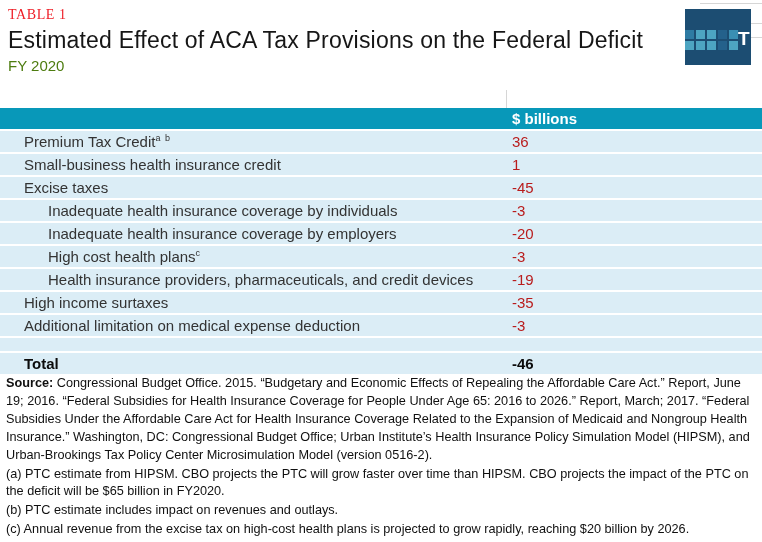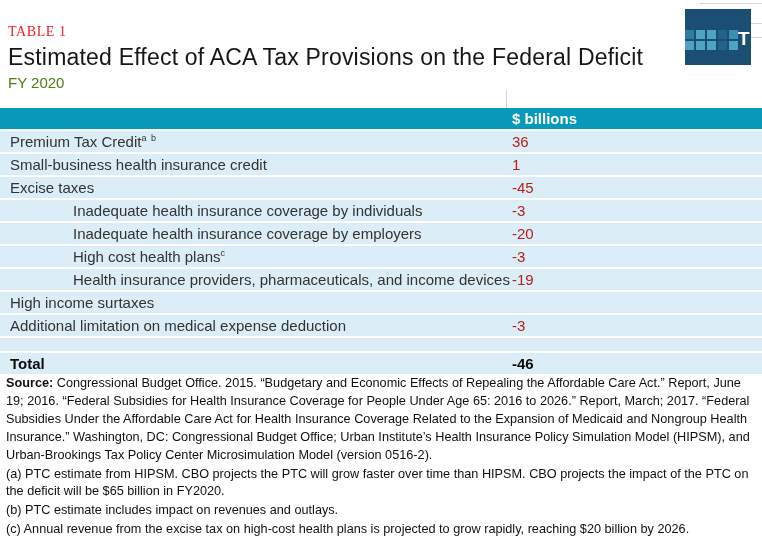--- a/index.html
+++ b/index.html
@@ -13,21 +13,21 @@
   *{box-sizing:border-box;}
   html,body{margin:0;padding:0;}
   body{
     width:762px;height:542px;
     background:#ffffff;
     font-family:"Liberation Sans", sans-serif;
     position:relative;overflow:hidden;
     color:var(--ink);
   }
   
-  .header{position:relative;padding:24px 0 0 8px;}
+  .header{position:relative;padding:7px 0 0 8px;}
   .table-label{
     font-family:"Liberation Serif", serif;
     font-size:14px;color:var(--red);letter-spacing:.6px;
   }
   .title{
     font-size:23px;font-weight:400;color:#161616;
     margin:4px 0 0 0;white-space:nowrap;letter-spacing:.2px;
   }
   .subtitle{font-size:15px;color:#4d7c0f;margin-top:3px;}
   
@@ -51,22 +51,22 @@
     background:var(--teal);margin-bottom:2px;
   }
   .col-label{flex:1;min-width:0;}
   .col-value{width:250px;flex-shrink:0;text-align:left;}
   .thead .col-value{color:#ffffff;font-weight:700;font-size:15px;}
   .trow{
     display:flex;align-items:center;height:21px;
     background:var(--rowblue);margin-bottom:2px;
     font-size:15px;color:var(--rowink);
   }
-  .trow .col-label{padding-left:10px;white-space:nowrap;}
-  .trow.indent .col-label{padding-left:73px;}
+  .trow .col-label{padding-left:24px;white-space:nowrap;}
+  .trow.indent .col-label{padding-left:48px;}
   .trow .col-value{color:#b91c1c;}
   sup{font-size:9px;letter-spacing:1px;vertical-align:6px;line-height:0;}
   .spacer{height:13px;background:var(--rowblue);margin-bottom:2px;}
   .trow.total{font-weight:700;color:#0c0c0c;}
   .trow.total .col-value{color:#0c0c0c;font-weight:700;}
   
   .notes{
     position:absolute;top:375px;left:6px;right:4px;
     font-size:12.7px;line-height:1.41;color:#101010;
   }
@@ -134,25 +134,26 @@
       </div>
       <div class="trow indent">
         <span class="col-label">Inadequate health insurance coverage by employers</span>
         <span class="col-value">-20</span>
       </div>
       <div class="trow indent">
         <span class="col-label">High cost health plans<sup>c</sup></span>
         <span class="col-value">-3</span>
       </div>
       <div class="trow indent">
-        <span class="col-label">Health insurance providers, pharmaceuticals, and income devices</span>
+        <span class="col-label">Health insurance providers, pharmaceuticals, and credit devices</span>
         <span class="col-value">-19</span>
       </div>
       <div class="trow">
         <span class="col-label">High income surtaxes</span>
+        <span class="col-value">-35</span>
       </div>
       <div class="trow">
         <span class="col-label">Additional limitation on medical expense deduction</span>
         <span class="col-value">-3</span>
       </div>
     </div>
 
   <div class="spacer"></div>
 
   <div class="trow total">

